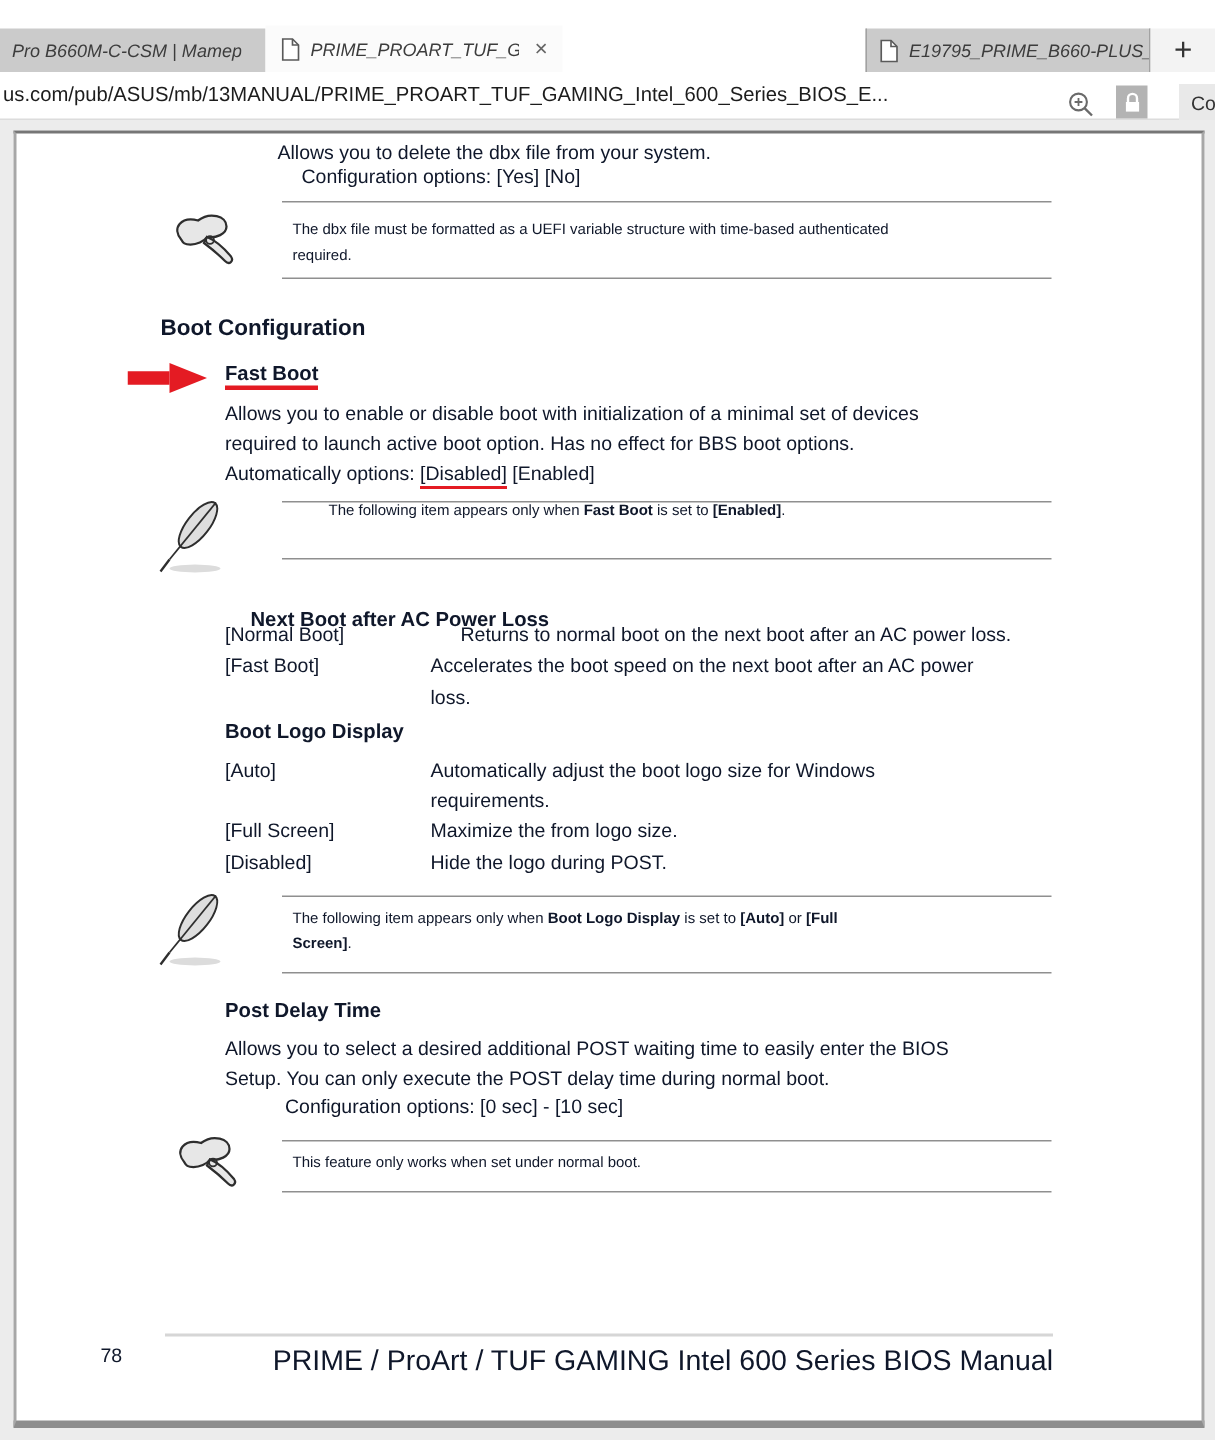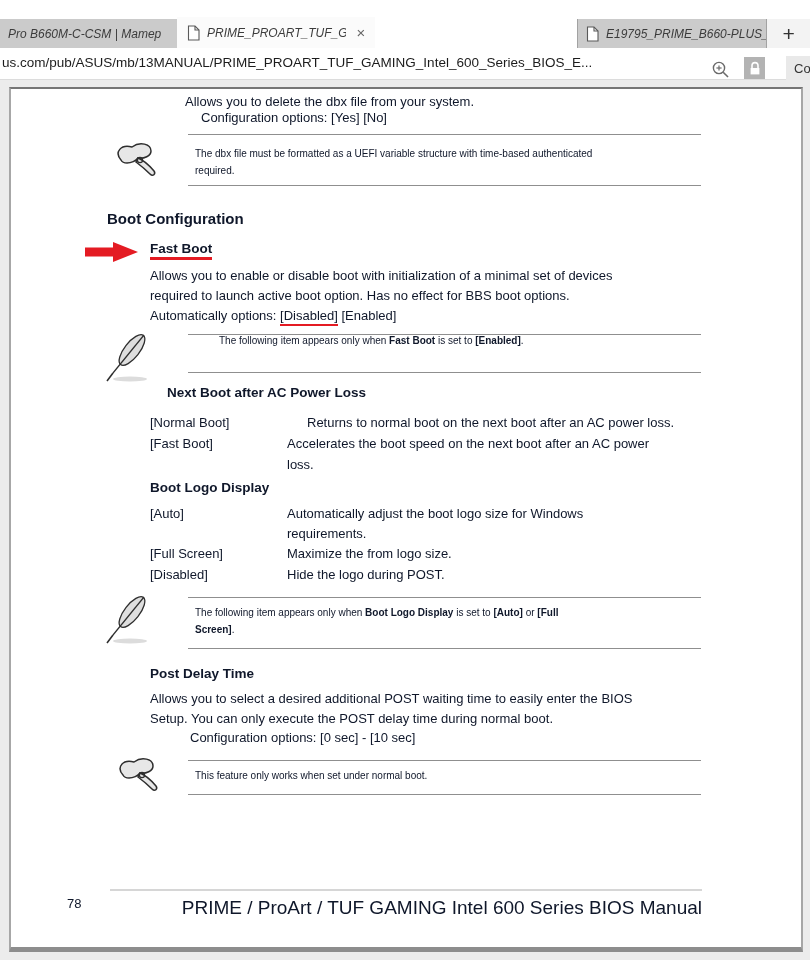--- a/index.html
+++ b/index.html
@@ -140,21 +140,21 @@
         <svg width="52" height="55" viewBox="0 0 52 55">
           <ellipse cx="27" cy="50" rx="17" ry="2.6" fill="#dcdcdc"></ellipse>
           <ellipse cx="29" cy="21" rx="7.5" ry="18.5" fill="#dedede" stroke="#2e2e2e" stroke-width="1.3" transform="rotate(38 29 21)"></ellipse>
           <line x1="10" y1="44" x2="41" y2="6" stroke="#2e2e2e" stroke-width="1.2"></line>
           <line x1="10" y1="44" x2="4" y2="52" stroke="#2e2e2e" stroke-width="1.6"></line>
         </svg>
       </div>
       <div class="note-ln" style="left:184px;top:244px;margin-left:24px;"><span>The following item appears only when </span><span class="b">Fast Boot</span><span> is set to </span><span class="b">[Enabled]</span><span>.</span></div>
       <div class="rule" style="left:177px;top:283px;"></div>
 
-      <div class="h2" style="left:139px;top:296px;padding-left:17px;">Next Boot after AC Power Loss</div>
+      <div class="h2" style="left:139px;top:316px;padding-left:17px;">Next Boot after AC Power Loss</div>
       <div class="ln" style="left:139px;top:326px;">[Normal Boot]</div>
       <div class="ln" style="left:276px;top:326px;margin-left:20px;">Returns to normal boot on the next boot after an AC power loss.</div>
       <div class="ln" style="left:139px;top:347px;">[Fast Boot]</div>
       <div class="ln" style="left:276px;top:347px;text-align:center;">Accelerates the boot speed on the next boot after an AC power</div>
       <div class="ln" style="left:276px;top:368px;">loss.</div>
 
       <div class="h2" style="left:139px;top:391px;">Boot Logo Display</div>
       <div class="ln" style="left:139px;top:417px;">[Auto]</div>
       <div class="ln" style="left:276px;top:417px;">Automatically adjust the boot logo size for Windows</div>
       <div class="ln" style="left:276px;top:437px;">requirements.</div>

